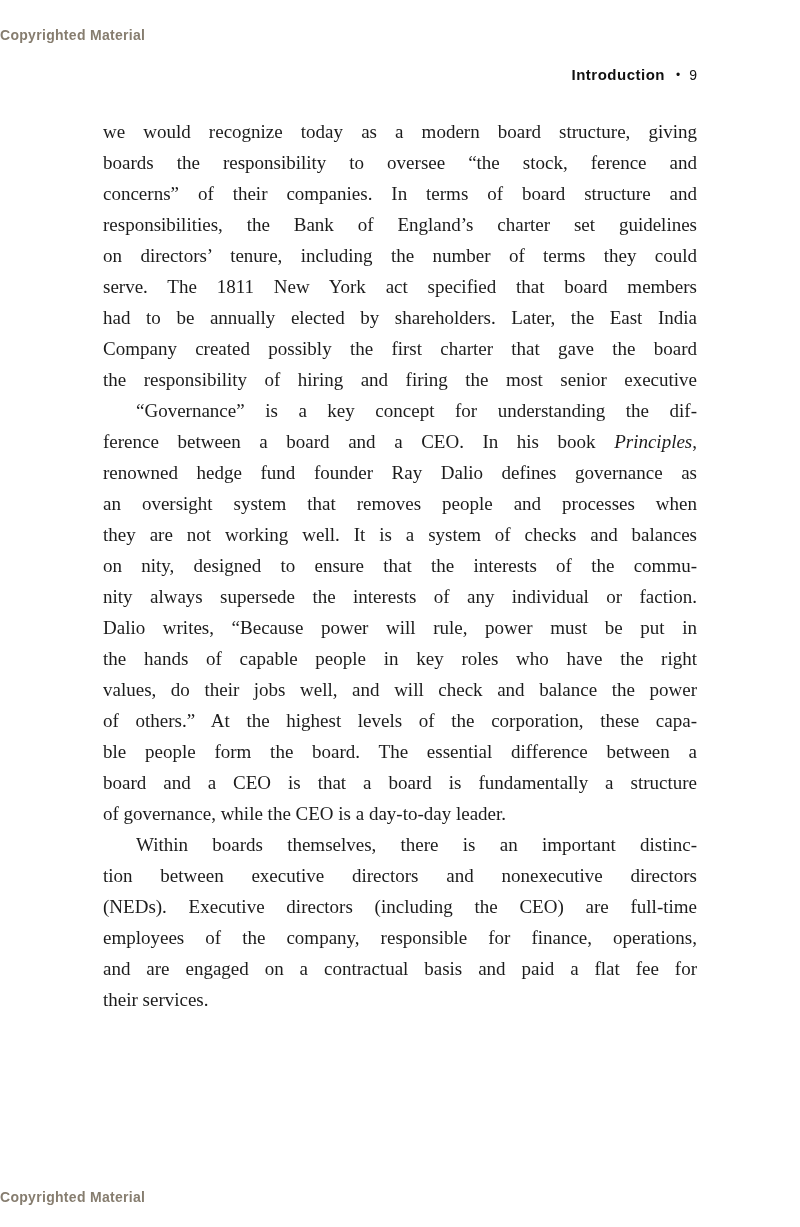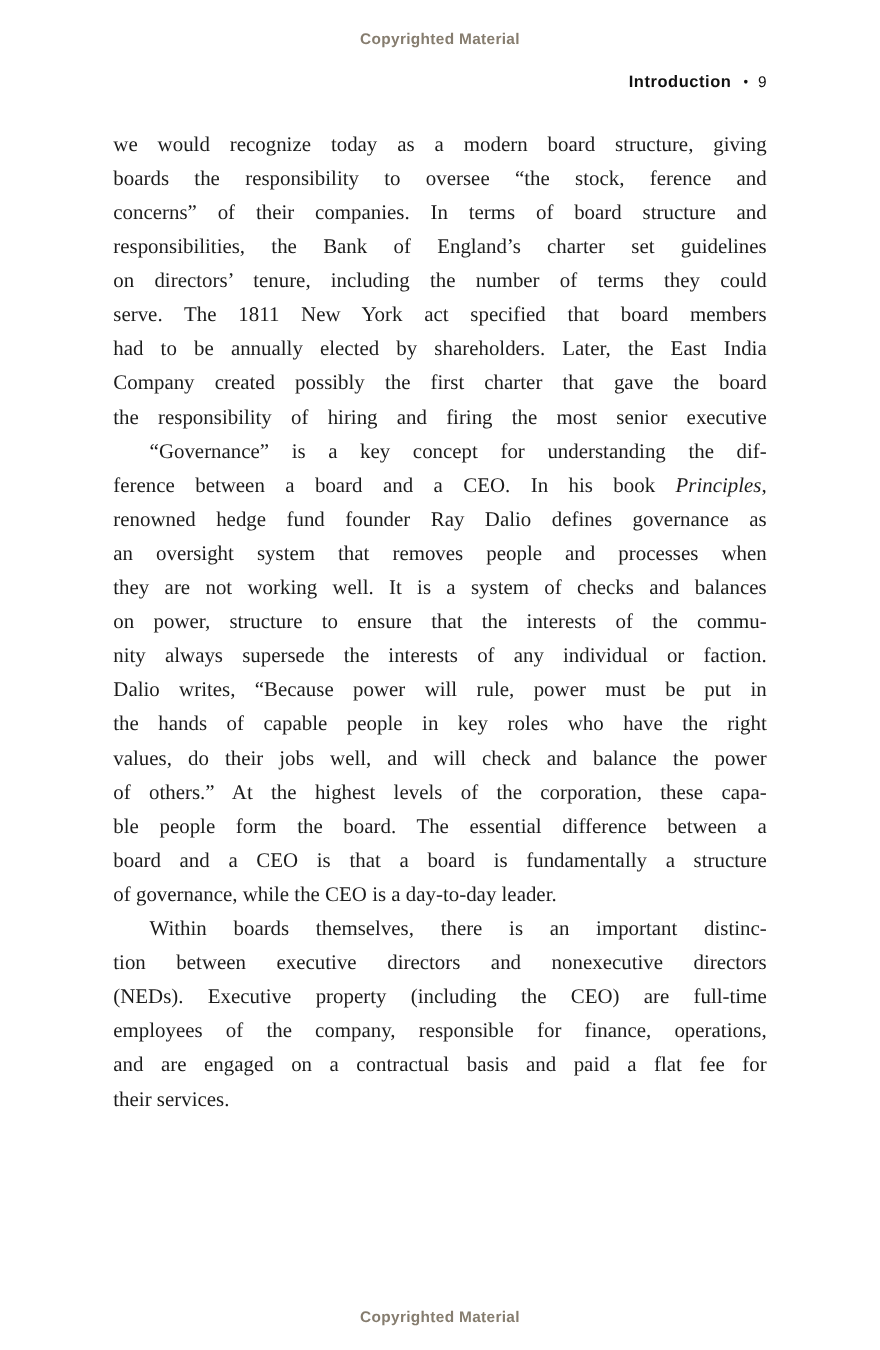--- a/index.html
+++ b/index.html
@@ -12,21 +12,21 @@
     width: 800px;
     height: 1227px;
     overflow: hidden;
     font-family: "Liberation Serif", serif;
     color: #1c1c1c;
   }
   .copyright {
     position: absolute;
     left: 0;
     right: 0;
-    text-align: center;
+    text-align: left;
     font-family: "Liberation Sans", sans-serif;
     font-weight: bold;
     font-size: 14px;
     letter-spacing: 0.3px;
     color: #867d6f;
   }
   .copyright-top { top: 27px; }
   .copyright-bottom { bottom: 22px; }
   .content {
     position: absolute;
@@ -88,34 +88,34 @@
         <div class="line">had to be annually elected by shareholders. Later, the East India</div>
         <div class="line">Company created possibly the first charter that gave the board</div>
         <div class="line">the responsibility of hiring and firing the most senior executive</div>
       </div>
       <div class="paragraph">
         <div class="line indent">“Governance” is a key concept for understanding the dif-</div>
         <div class="line"><span>ference between a board and a CEO. In his book </span><span class="italic">Principles</span><span>,</span></div>
         <div class="line">renowned hedge fund founder Ray Dalio defines governance as</div>
         <div class="line">an oversight system that removes people and processes when</div>
         <div class="line">they are not working well. It is a system of checks and balances</div>
-        <div class="line">on power, structure to ensure that the interests of the commu-</div>
+        <div class="line">on nity, designed to ensure that the interests of the commu-</div>
         <div class="line">nity always supersede the interests of any individual or faction.</div>
         <div class="line">Dalio writes, “Because power will rule, power must be put in</div>
         <div class="line">the hands of capable people in key roles who have the right</div>
         <div class="line">values, do their jobs well, and will check and balance the power</div>
         <div class="line">of others.” At the highest levels of the corporation, these capa-</div>
         <div class="line">ble people form the board. The essential difference between a</div>
         <div class="line">board and a CEO is that a board is fundamentally a structure</div>
         <div class="line last">of governance, while the CEO is a day-to-day leader.</div>
       </div>
       <div class="paragraph">
         <div class="line indent">Within boards themselves, there is an important distinc-</div>
         <div class="line">tion between executive directors and nonexecutive directors</div>
-        <div class="line">(NEDs). Executive property (including the CEO) are full-time</div>
+        <div class="line">(NEDs). Executive directors (including the CEO) are full-time</div>
         <div class="line">employees of the company, responsible for finance, operations,</div>
         <div class="line">and are engaged on a contractual basis and paid a flat fee for</div>
         <div class="line last">their services.</div>
       </div>
     </div>
 </div>
 
 <div class="copyright copyright-bottom">Copyrighted Material</div>
 
 </body></html>

